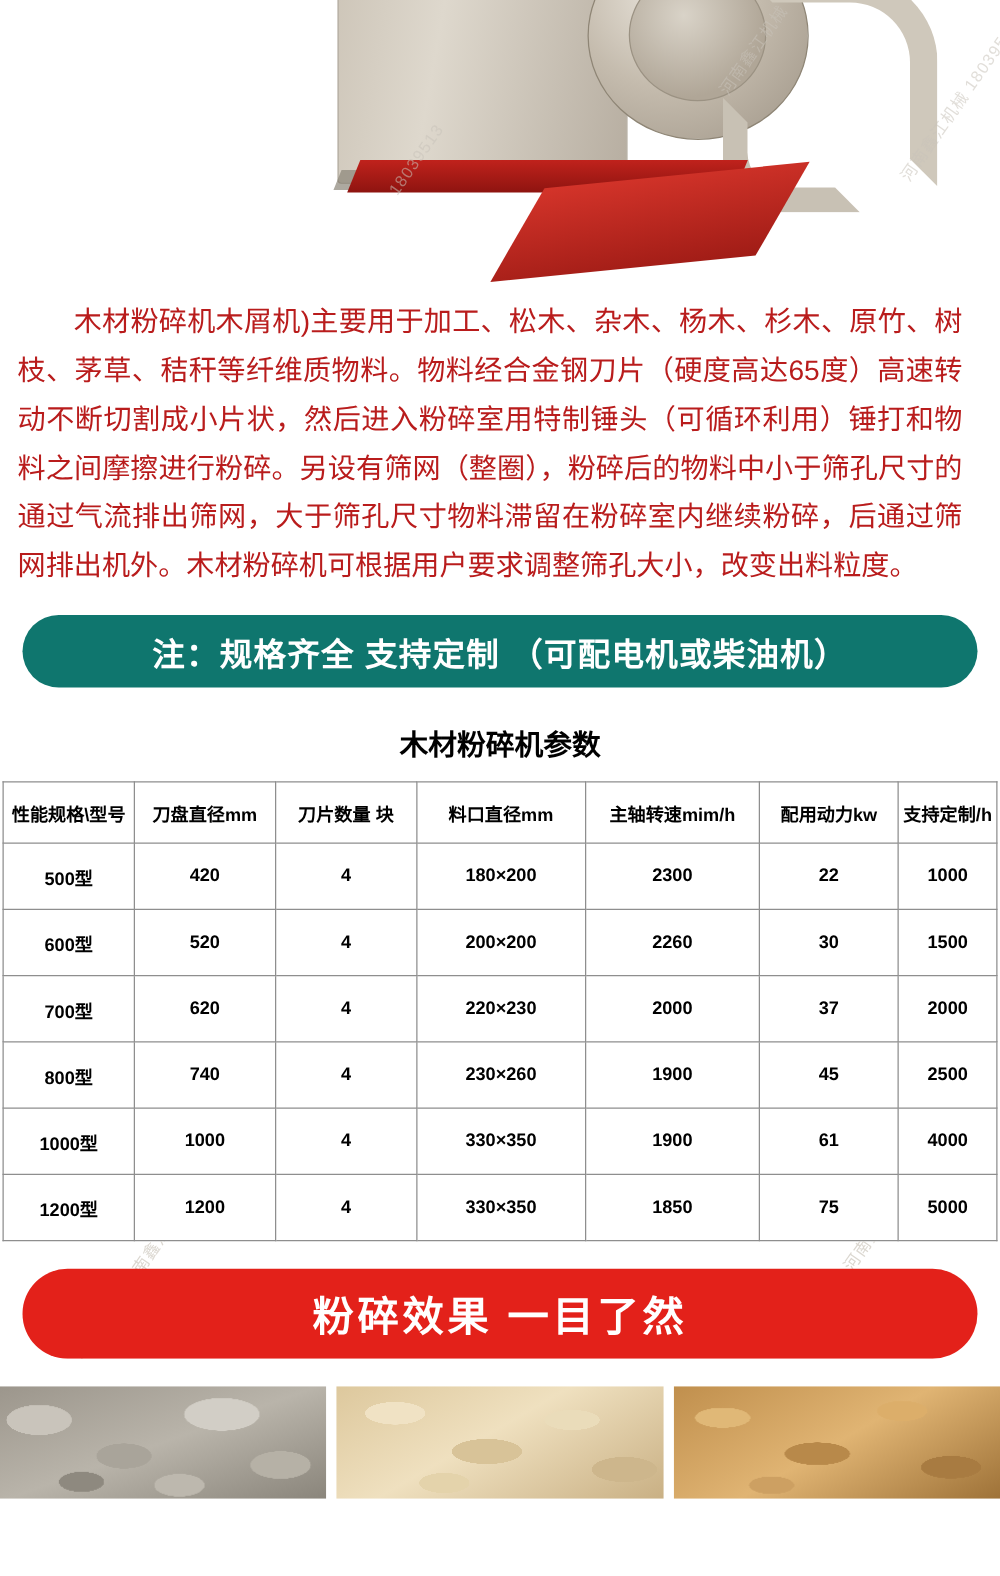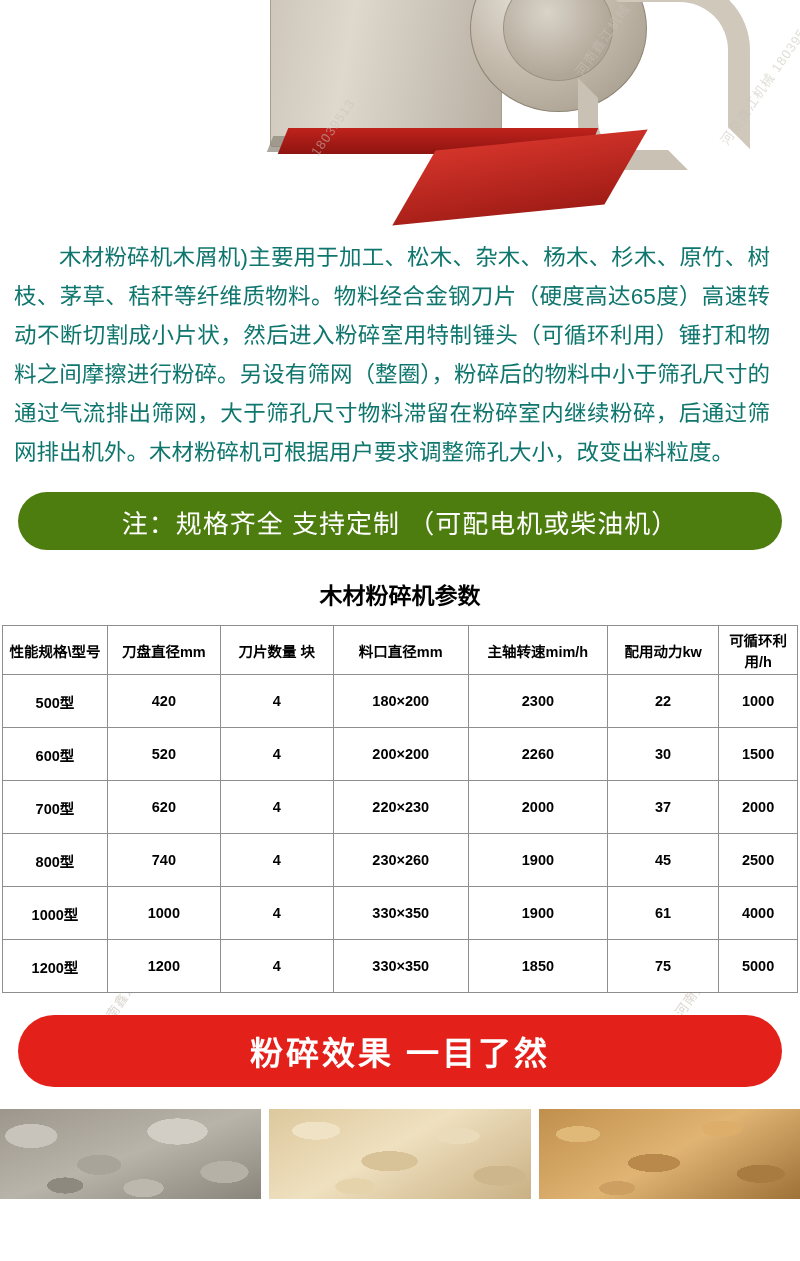--- a/index.html
+++ b/index.html
@@ -115,33 +115,33 @@
     font-family: "Liberation Sans", sans-serif;
   }
 
   
   .desc {
     margin: 8px 30px 0 14px;
     font-size: 22.5px;
     line-height: 39px;
     text-align: justify;
     text-indent: 45px;
-    color: #0f766e;
+    color: #b91c1c;
     font-family: "Liberation Sans", "DejaVu Sans", sans-serif;
   }
 
   
   .note-banner {
     margin: 20px 18px 0 18px;
     height: 58px;
-    background: #4d7c0f;
+    background: #0f766e;
     border-radius: 29px;
     color: #fff;
     font-size: 26px;
-    font-weight: normal;
+    font-weight: bold;
     display: flex;
     align-items: center;
     justify-content: center;
     letter-spacing: 1px;
   }
 
   
   .table-title {
     margin-top: 27px;
     text-align: center;
@@ -286,21 +286,21 @@
       <col class="c6">
   </colgroup>
   <thead>
     <tr>
       <th>性能规格\型号</th>
       <th>刀盘直径mm</th>
       <th>刀片数量  块</th>
       <th>料口直径mm</th>
       <th>主轴转速mim/h</th>
       <th>配用动力kw</th>
-      <th>可循环利用/h</th>
+      <th>支持定制/h</th>
     </tr>
   </thead>
   <tbody>
     <tr>
       <td>500型</td>
       <td>420</td>
       <td>4</td>
       <td>180×200</td>
       <td>2300</td>
       <td>22</td>

